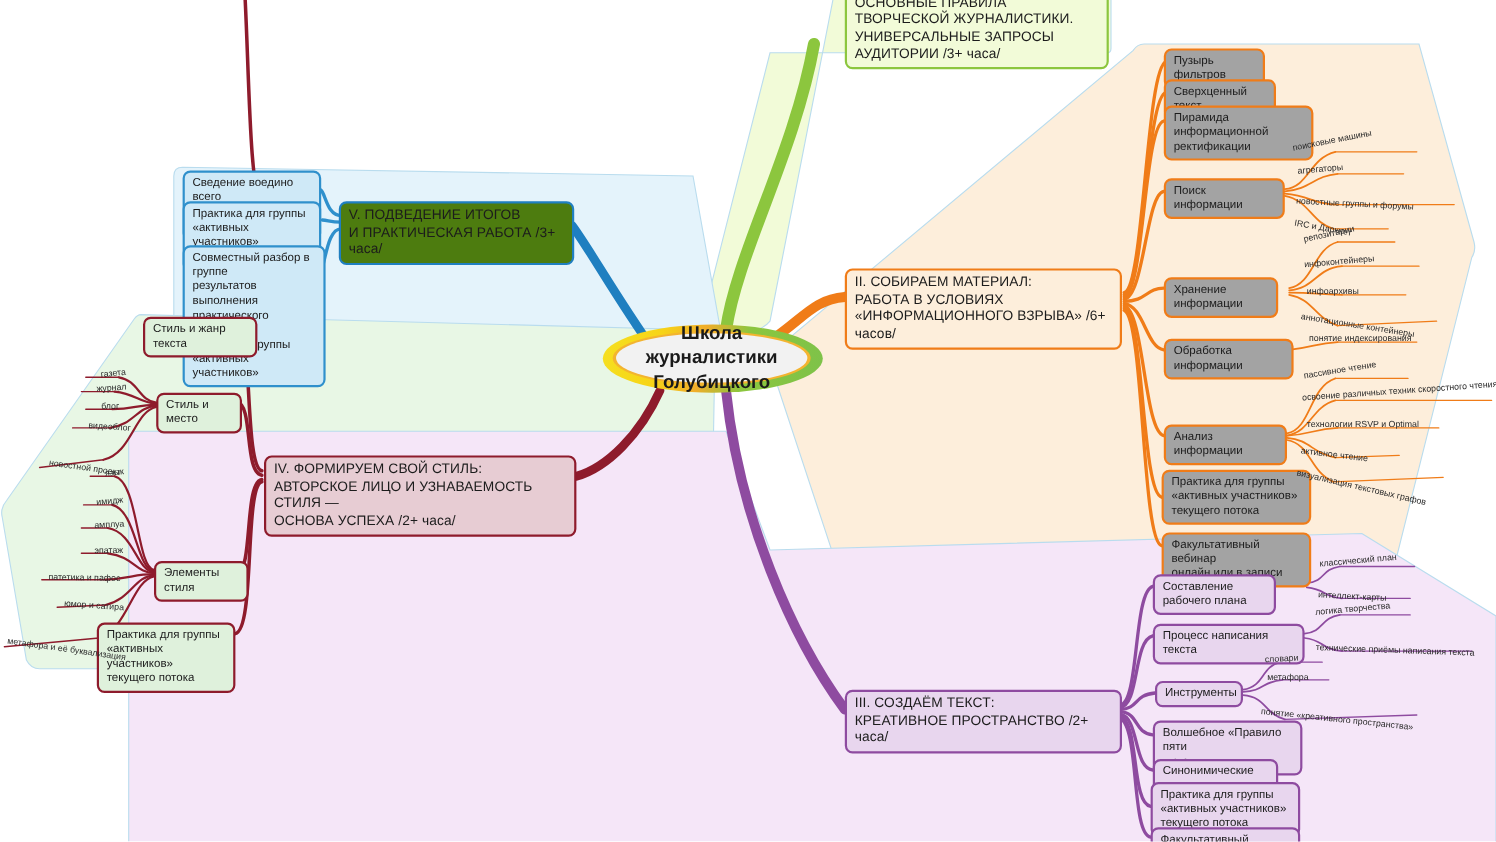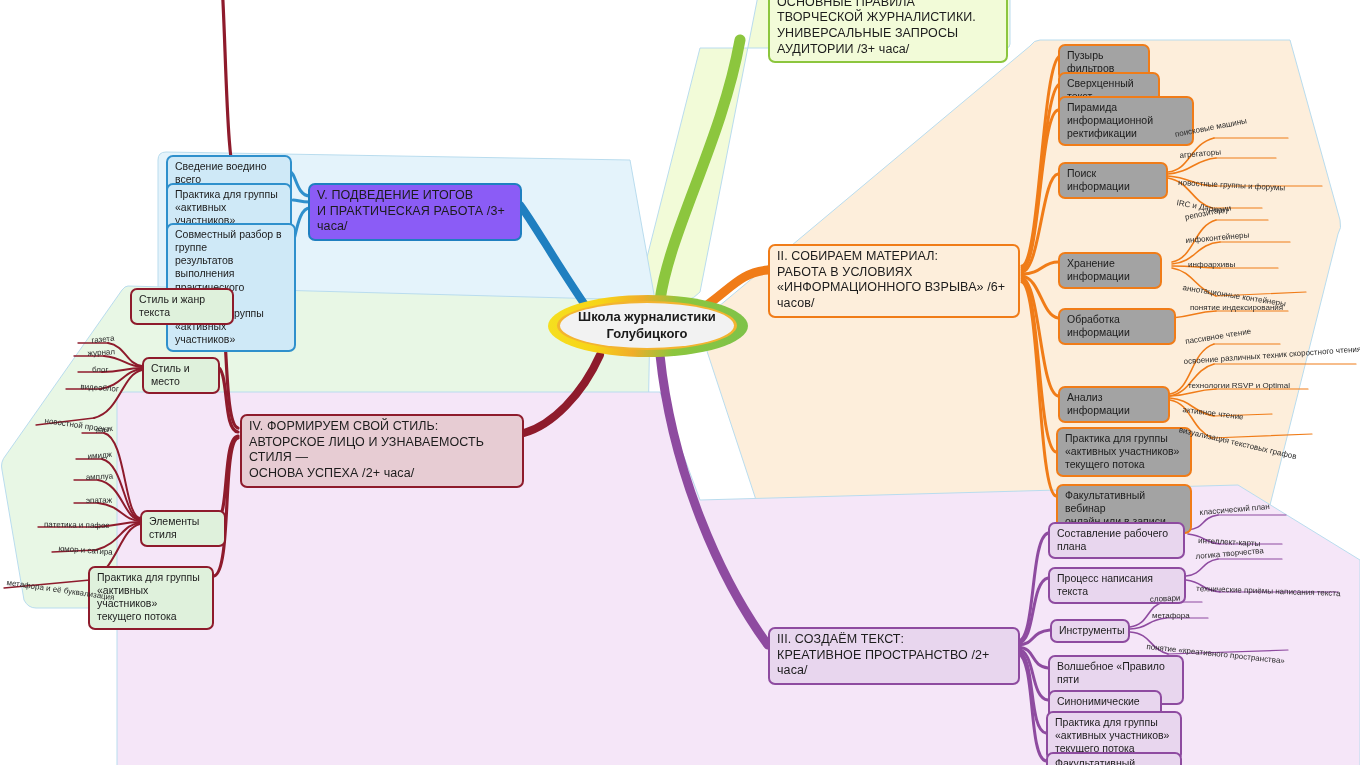--- a/index.html
+++ b/index.html
@@ -32,21 +32,21 @@
     line-height: 1.25;
     white-space: pre-line;
     color: #1c1c1c;
   }
   
   .main-node { font-size: 12.5px; letter-spacing: 0.1px; }
   .node-I   { background:#f2fbd8; border-color:#8cc63e; }
   .node-II  { background:#fdeedb; border-color:#f07c18; }
   .node-III { background:#e8d6ee; border-color:#8e4ba0; }
   .node-IV  { background:#e7ccd3; border-color:#8e1b2c; }
-  .node-V   { background:#8b5cf6; border-color:#1f7fc0; }
+  .node-V   { background:#4d7c0f; border-color:#1f7fc0; }
 
   
   .sub { font-size: 10.5px; }
   .sub-orange { background:#a3a3a3; border-color:#f07c18; }
   .sub-purple { background:#e8d6ee; border-color:#8e4ba0; }
   .sub-blue   { background:#cfe9f7; border-color:#2f90cc; }
   .sub-red    { background:#dff1dc; border-color:#8e1b2c; }
 
   
   .leaf {
@@ -75,21 +75,21 @@
     background: #f3b430;
   }
   #center-node .inner {
     position: absolute; left: 12px; top: 8px; right: 14px; bottom: 9px;
     border-radius: 50%;
     background: #f2f2f2;
     display: flex; align-items: center; justify-content: center;
     text-align: center;
   }
   #center-node .label {
-    font-size: 13px; font-weight: bold; color: #1a1a1a; line-height: 1.3;
+    font-size: 17px; font-weight: bold; color: #1a1a1a; line-height: 1.3;
   }
 </style>
 </head>
 <body>
 
 <div id="canvas">
 
   <svg id="bg-svg" viewBox="0 0 1360 765">
 
     <path d="M 765,-40 L 1010,-40 L 1010,44 Q 1010,48 1006,48 L 700,48 L 640,285 L 660,300 Q 690,305 700,292 Z" fill="#f2fbd8" stroke="#b9dcee" stroke-width="1"></path>
@@ -272,21 +272,21 @@
   <div class="node sub sub-orange" style="left:1058px; top:162px; width:110px;">Поиск информации</div>
   <div class="node sub sub-orange" style="left:1058px; top:252px; width:104px;">Хранение информации</div>
   <div class="node sub sub-orange" style="left:1058px; top:308px; width:118px;">Обработка информации</div>
   <div class="node sub sub-orange" style="left:1058px; top:386px; width:112px;">Анализ информации</div>
   <div class="node sub sub-orange" style="left:1056px; top:427px; width:136px;">Практика для группы
 «активных участников»
 текущего потока</div>
   <div class="node sub sub-orange" style="left:1056px; top:484px; width:136px;">Факультативный вебинар
 онлайн или в записи</div>
 
-  <div class="node sub sub-purple" style="left:1048px; top:522px; width:137px;">Составление рабочего плана</div>
+  <div class="node sub sub-purple" style="left:1048px; top:522px; width:112px;">Составление рабочего плана</div>
   <div class="node sub sub-purple" style="left:1048px; top:567px; width:138px;">Процесс написания текста</div>
   <div class="node sub sub-purple" style="left:1050px; top:619px; width:80px;">Инструменты</div>
   <div class="node sub sub-purple" style="left:1048px; top:655px; width:136px;">Волшебное «Правило пяти
 шагов»</div>
   <div class="node sub sub-purple" style="left:1048px; top:690px; width:114px;">Синонимические ряды</div>
   <div class="node sub sub-purple" style="left:1046px; top:711px; width:136px;">Практика для группы
 «активных участников»
 текущего потока</div>
   <div class="node sub sub-purple" style="left:1046px; top:752px; width:136px;">Факультативный вебинар</div>
 

